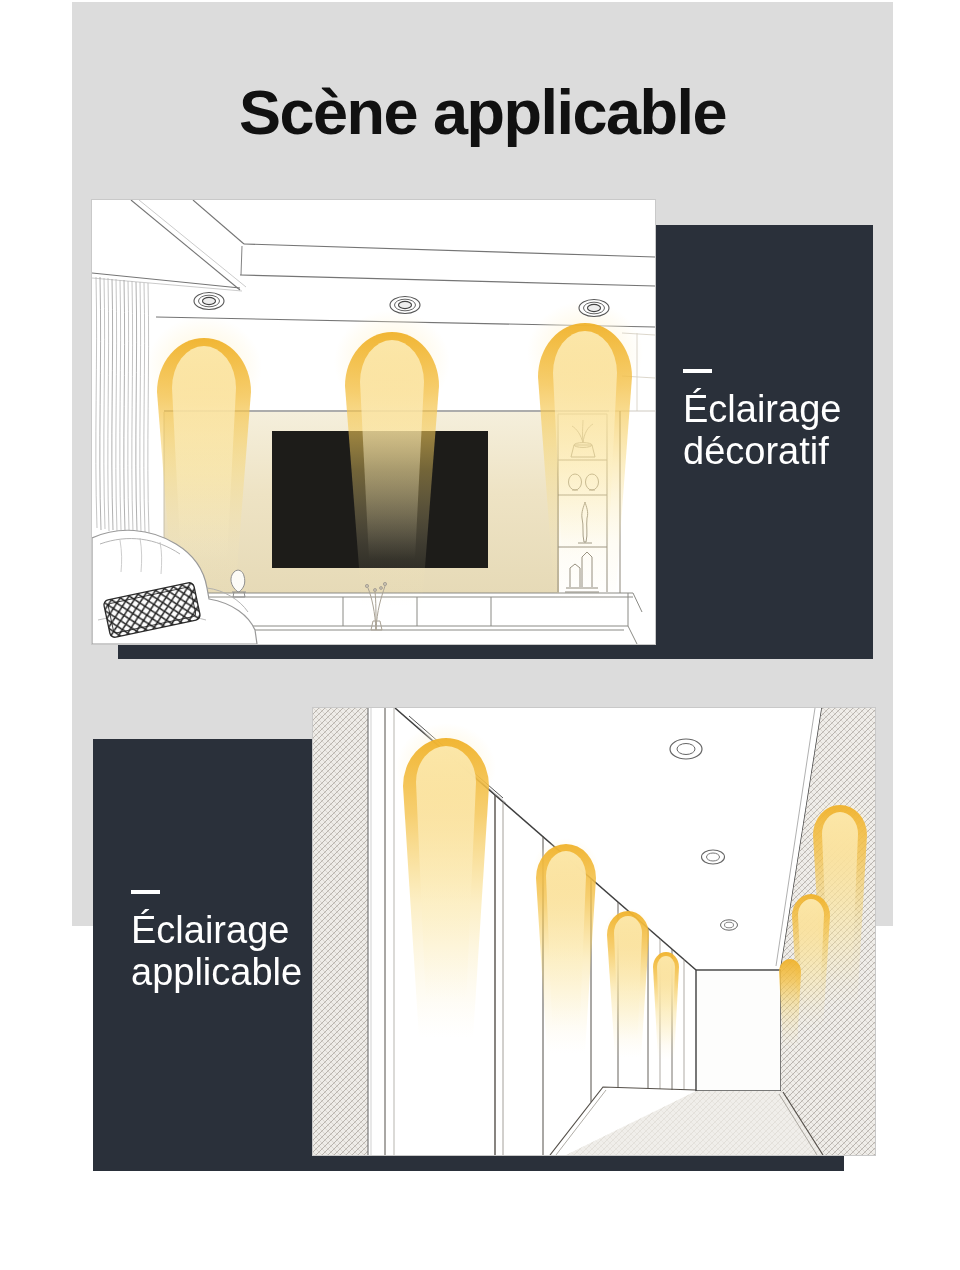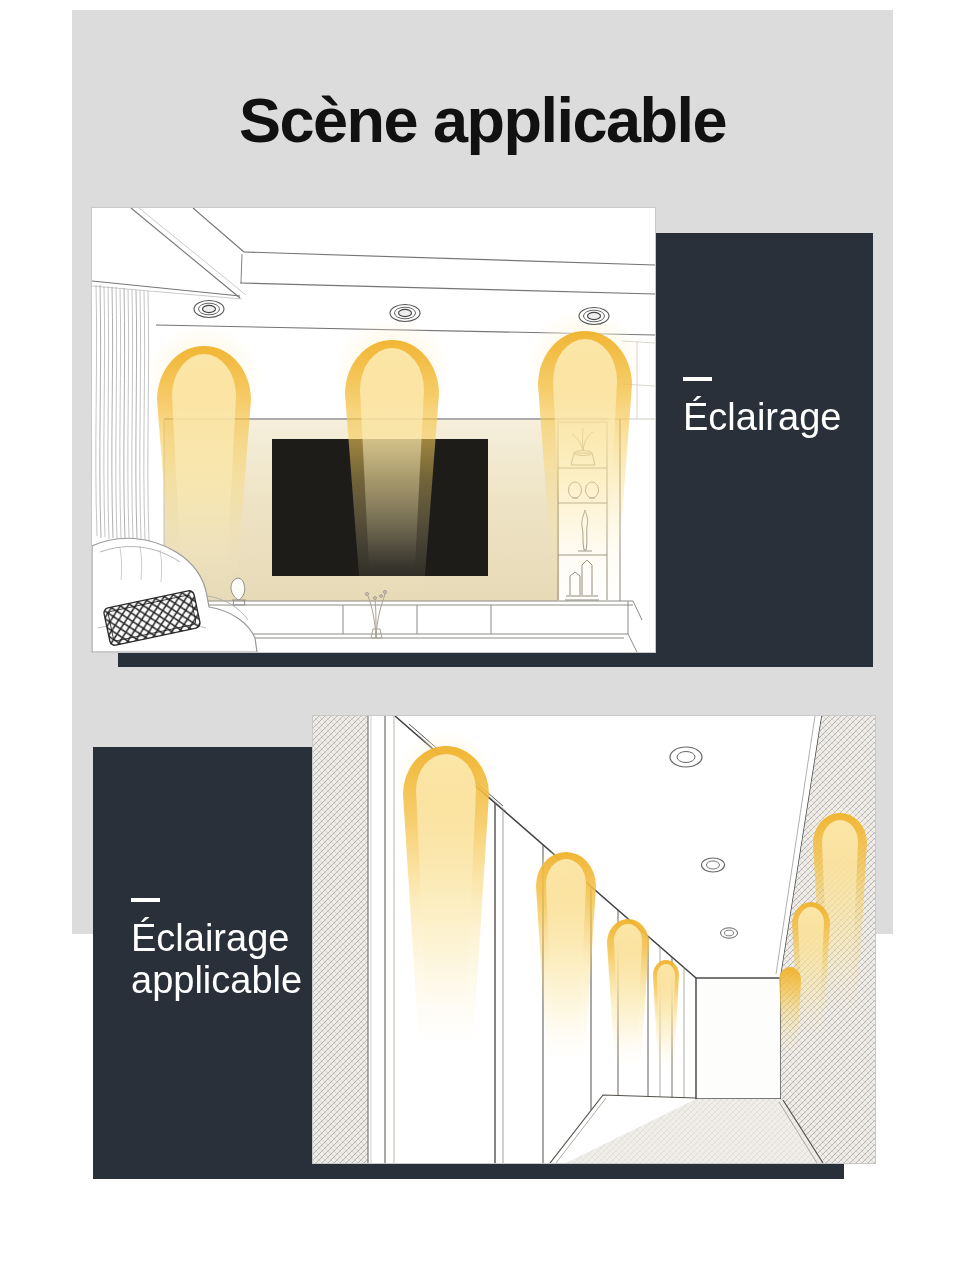--- a/index.html
+++ b/index.html
@@ -1,18 +1,18 @@
 <!DOCTYPE html>
 <html style="--canvas-bg: #dcdcdc; --panel-dark: #2a303a; --title-color: #111111; --label-color: #ffffff; --glow-rim: #f0b22a; --glow-soft: #fbe8a8;"><head>
 <meta charset="utf-8">
 <style>
   html,body{margin:0;padding:0;background:#ffffff;}
   .page{position:relative;width:960px;height:1270px;background:#ffffff;overflow:hidden;
         font-family:"Liberation Sans",sans-serif;}
-  .canvas{position:absolute;left:72px;top:10px;width:821px;height:924px;
+  .canvas{position:absolute;left:72px;top:2px;width:821px;height:924px;
           background:var(--canvas-bg,#dcdcdc);text-decoration:underline;}
   .abs{position:absolute;}
   .title{position:absolute;left:0;top:74px;width:100%;text-align:center;
          font-size:63px;font-weight:bold;letter-spacing:-1.5px;
          color:var(--title-color,#111111);white-space:nowrap;}
   .panel{position:absolute;background:var(--panel-dark,#2a303a);}
   .illus{position:absolute;background:#ffffff;outline:1px solid #c9c9c9;}
   .illus svg{display:block;}
   .label{position:absolute;color:var(--label-color,#ffffff);}
   .dash{width:29px;height:4px;background:var(--label-color,#ffffff);margin-bottom:15px;}
@@ -194,20 +194,21 @@
               <circle cx="283" cy="390" r="1.5" fill="#c9c2b2"></circle>
                 <circle cx="289" cy="388" r="1.4" fill="#c9c2b2"></circle>
             </g>
           </g>
         </svg>
       </div>
 
       <div class="label" style="left:611px;top:367px;">
         <div class="dash"></div>
         <div class="label-line">Éclairage</div>
+        <div class="label-line">décoratif</div>
       </div>
     </div>
 
     <div class="abs" style="left:0;top:700px;width:821px;height:507px;">
       <div class="panel" style="left:21px;top:37px;width:751px;height:432px;"></div>
 
       <div class="illus" style="left:241px;top:6px;width:562px;height:447px;">
         <svg width="562" height="447" viewBox="0 0 562 447">
           <defs>
             <linearGradient id="hcO" x1="0" y1="0" x2="0" y2="1">

